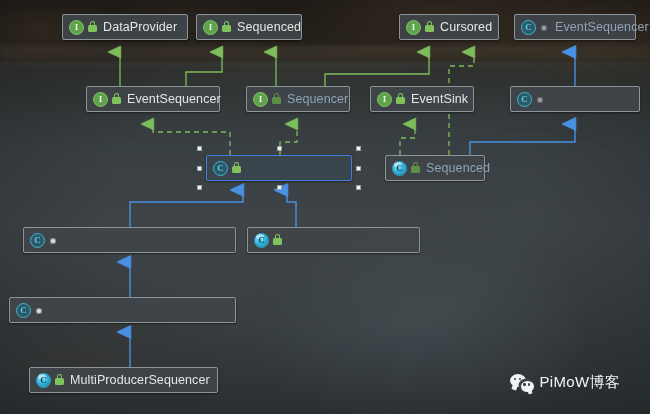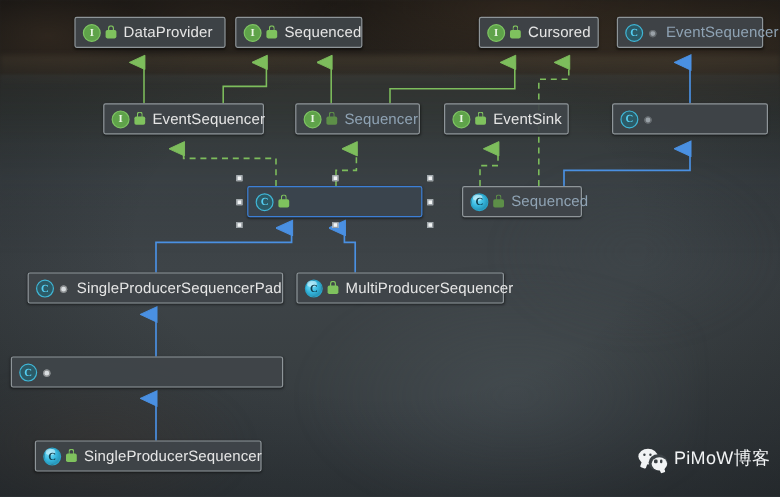--- a/index.html
+++ b/index.html
@@ -136,21 +136,21 @@
   .vis.lock.dim .shackle{border-color:#5d8f48;}
   .vis.lock.dim .body{background:#5d8f48;}
   .vis.dot .body{
     position:absolute;left:1.5px;top:4px;width:6px;height:6px;border-radius:50%;
     background:#d9dde0;box-shadow:0 0 0 1px rgba(0,0,0,.35) inset;
   }
   .vis.dot.dim .body{background:#9aa2a8;}
 
   
   .watermark{
-    position:absolute;right:8px;bottom:22px;
+    position:absolute;right:30px;bottom:22px;
     display:flex;align-items:center;gap:6px;
     color:#f1f3f4;font-size:15px;letter-spacing:.3px;
   }
   .wechat{position:relative;width:24px;height:18px;flex:0 0 24px;}
   .wechat .b1{
     position:absolute;left:0;top:0;width:16px;height:13px;border-radius:50%;background:#f1f3f4;
   }
   .wechat .b1:after{
     content:"";position:absolute;left:2px;bottom:-3px;width:5px;height:5px;background:#f1f3f4;
     transform:rotate(20deg);border-radius:1px;
@@ -350,54 +350,52 @@
         <span class="label">Sequenced</span>
       </div>
       <div class="node" style="left: 23px; top: 227px; width: 213px;">
         <span class="ico cls">
           <span class="ring"></span>
           <span class="glyph">C</span>
         </span>
         <span class="vis dot">
           <span class="body"></span>
         </span>
-        <span class="label">SingleProducerSequencerPad</span>
       </div>
       <div class="node" style="left: 247px; top: 227px; width: 173px;">
         <span class="ico finalcls">
           <span class="ring"></span>
           <span class="cap"></span>
           <span class="glyph">C</span>
         </span>
         <span class="vis lock">
           <span class="shackle"></span>
           <span class="body"></span>
         </span>
-        <span class="label">MultiProducerSequencer</span>
       </div>
       <div class="node" style="left: 9px; top: 297px; width: 227px;">
         <span class="ico cls">
           <span class="ring"></span>
           <span class="glyph">C</span>
         </span>
         <span class="vis dot">
           <span class="body"></span>
         </span>
       </div>
       <div class="node" style="left: 29px; top: 367px; width: 189px;">
         <span class="ico finalcls">
           <span class="ring"></span>
           <span class="cap"></span>
           <span class="glyph">C</span>
         </span>
         <span class="vis lock">
           <span class="shackle"></span>
           <span class="body"></span>
         </span>
-        <span class="label">SingleProducerSequencer</span>
+        <span class="label">MultiProducerSequencer</span>
       </div>
     </div>
 
   <div class="watermark">
     <span class="wechat">
       <span class="b1"></span>
         <span class="b2"></span>
       <i class="e1"></i>
         <i class="e2"></i>
         <i class="e3"></i>

